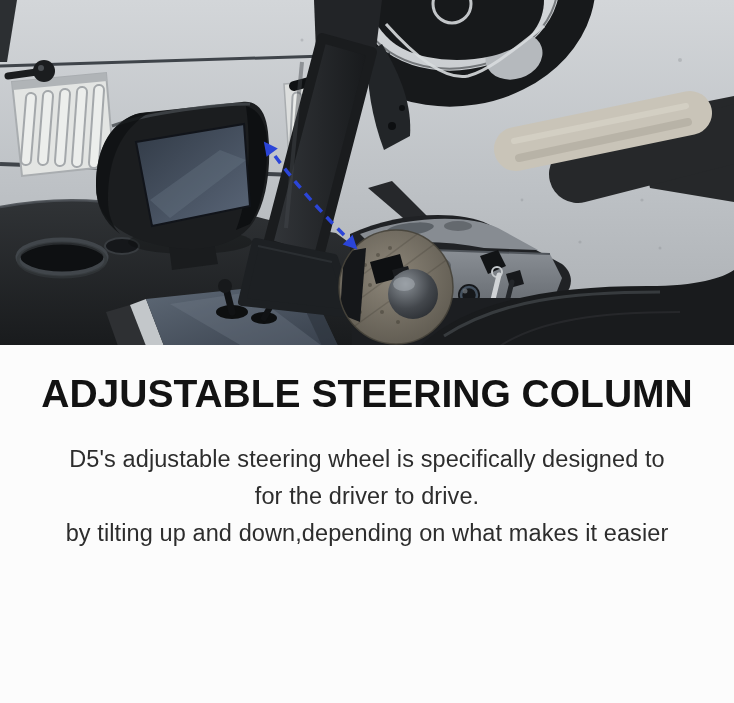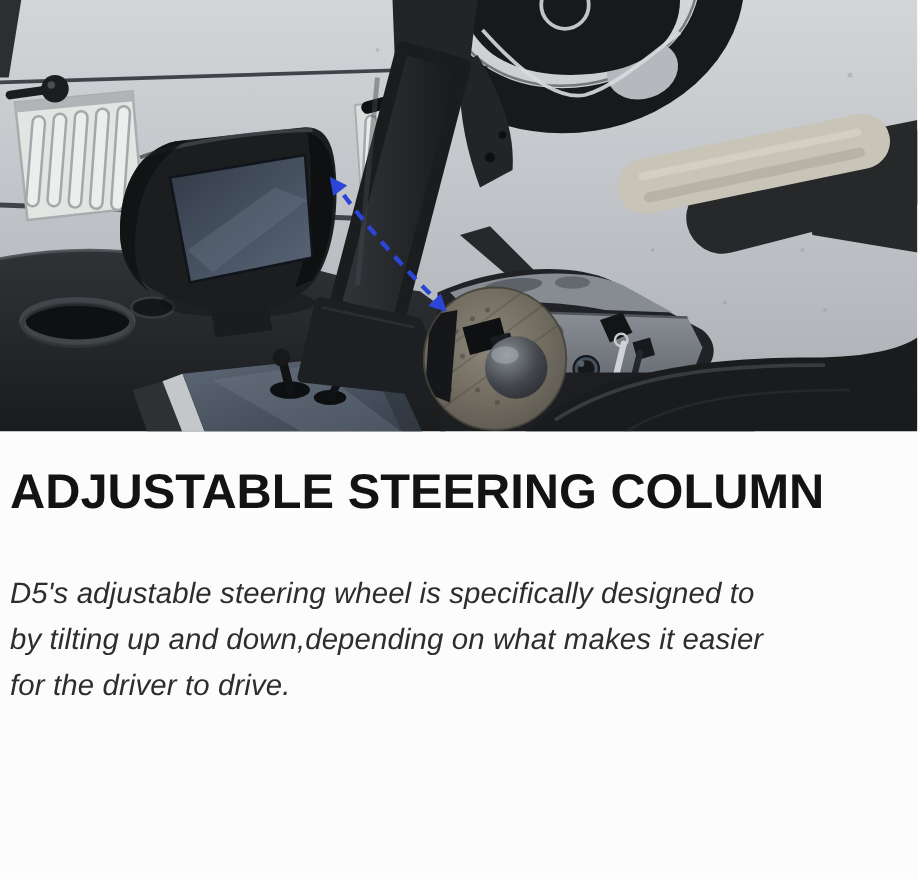--- a/index.html
+++ b/index.html
@@ -1,28 +1,28 @@
 <!DOCTYPE html>
 <html><head>
 <meta charset="utf-8">
 <style>
   html,body{margin:0;padding:0;background:#ffffff;}
   .page{
     width:734px;height:703px;overflow:hidden;background:#fcfcfc;
-    font-family:"Liberation Sans",sans-serif;position:relative;
+    font-family:"Liberation Sans",sans-serif;position:relative;text-align:center;
   }
   figure.hero{margin:0;width:734px;height:345px;display:block;line-height:0;}
   figure.hero svg{display:block;}
   h1.title{
     margin:26px 8px 0 8px;
     font-size:39px;line-height:1.2;font-weight:700;
     letter-spacing:0px;color:#131313;
     font-family:"Liberation Sans",sans-serif;
   }
-  .para{margin:38px 8px 0 8px;font-style:italic;}
+  .para{margin:23px 8px 0 8px;}
   .para .line{
     display:block;white-space:nowrap;
     font-size:23.5px;line-height:37px;font-weight:400;
     color:#2d2d2d;letter-spacing:0.1px;
   }
 </style>
 </head>
 <body>
 
 <div class="page">
@@ -245,18 +245,18 @@
         <polygon points="263.8,141.4 266.6,156.8 277.8,148.4" fill="#2b45d8"></polygon>
         <polygon points="357.4,249.6 342.6,244.5 352.6,234.7" fill="#2b45d8"></polygon>
       </g>
     </svg>
   </figure>
 
   <section>
     <h1 class="title">ADJUSTABLE STEERING COLUMN</h1>
     <p class="para">
       <span class="line">D5's adjustable steering wheel is specifically designed to</span>
+      <span class="line">for the driver to drive.</span>
       <span class="line">by tilting up and down,depending on what makes it easier</span>
-      <span class="line">for the driver to drive.</span>
     </p>
   </section>
 
 </div>
 
 </body></html>

